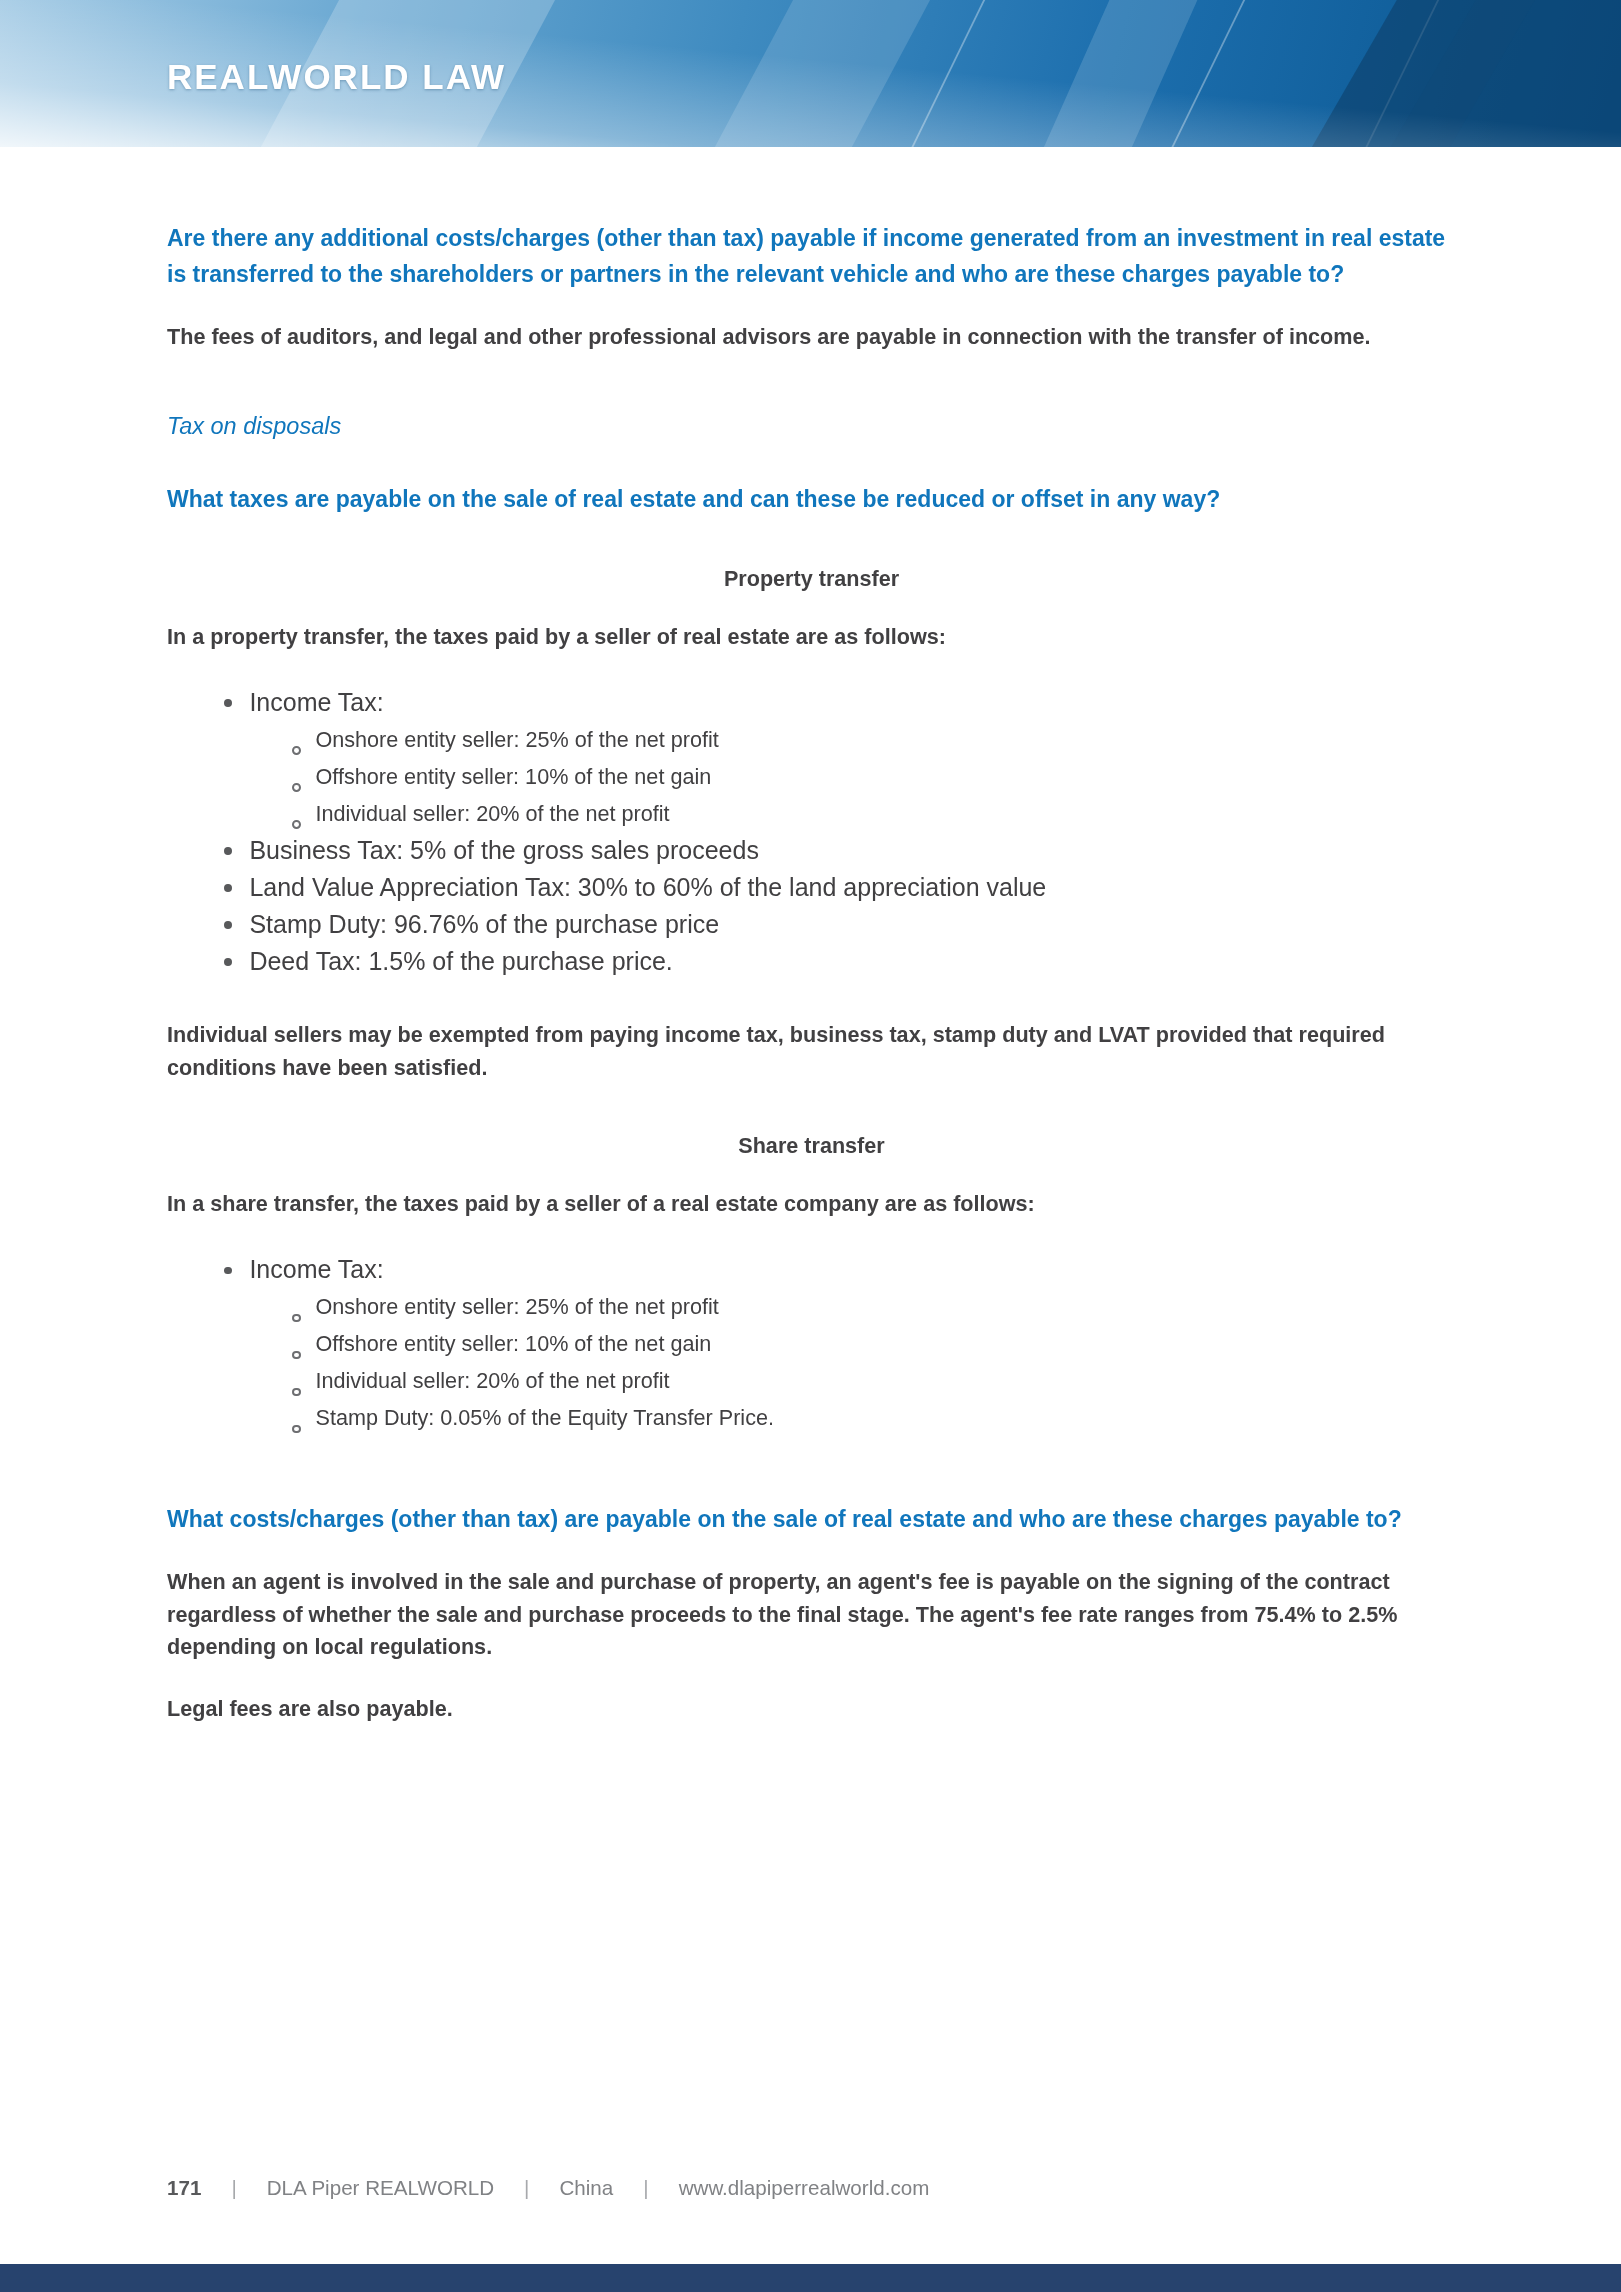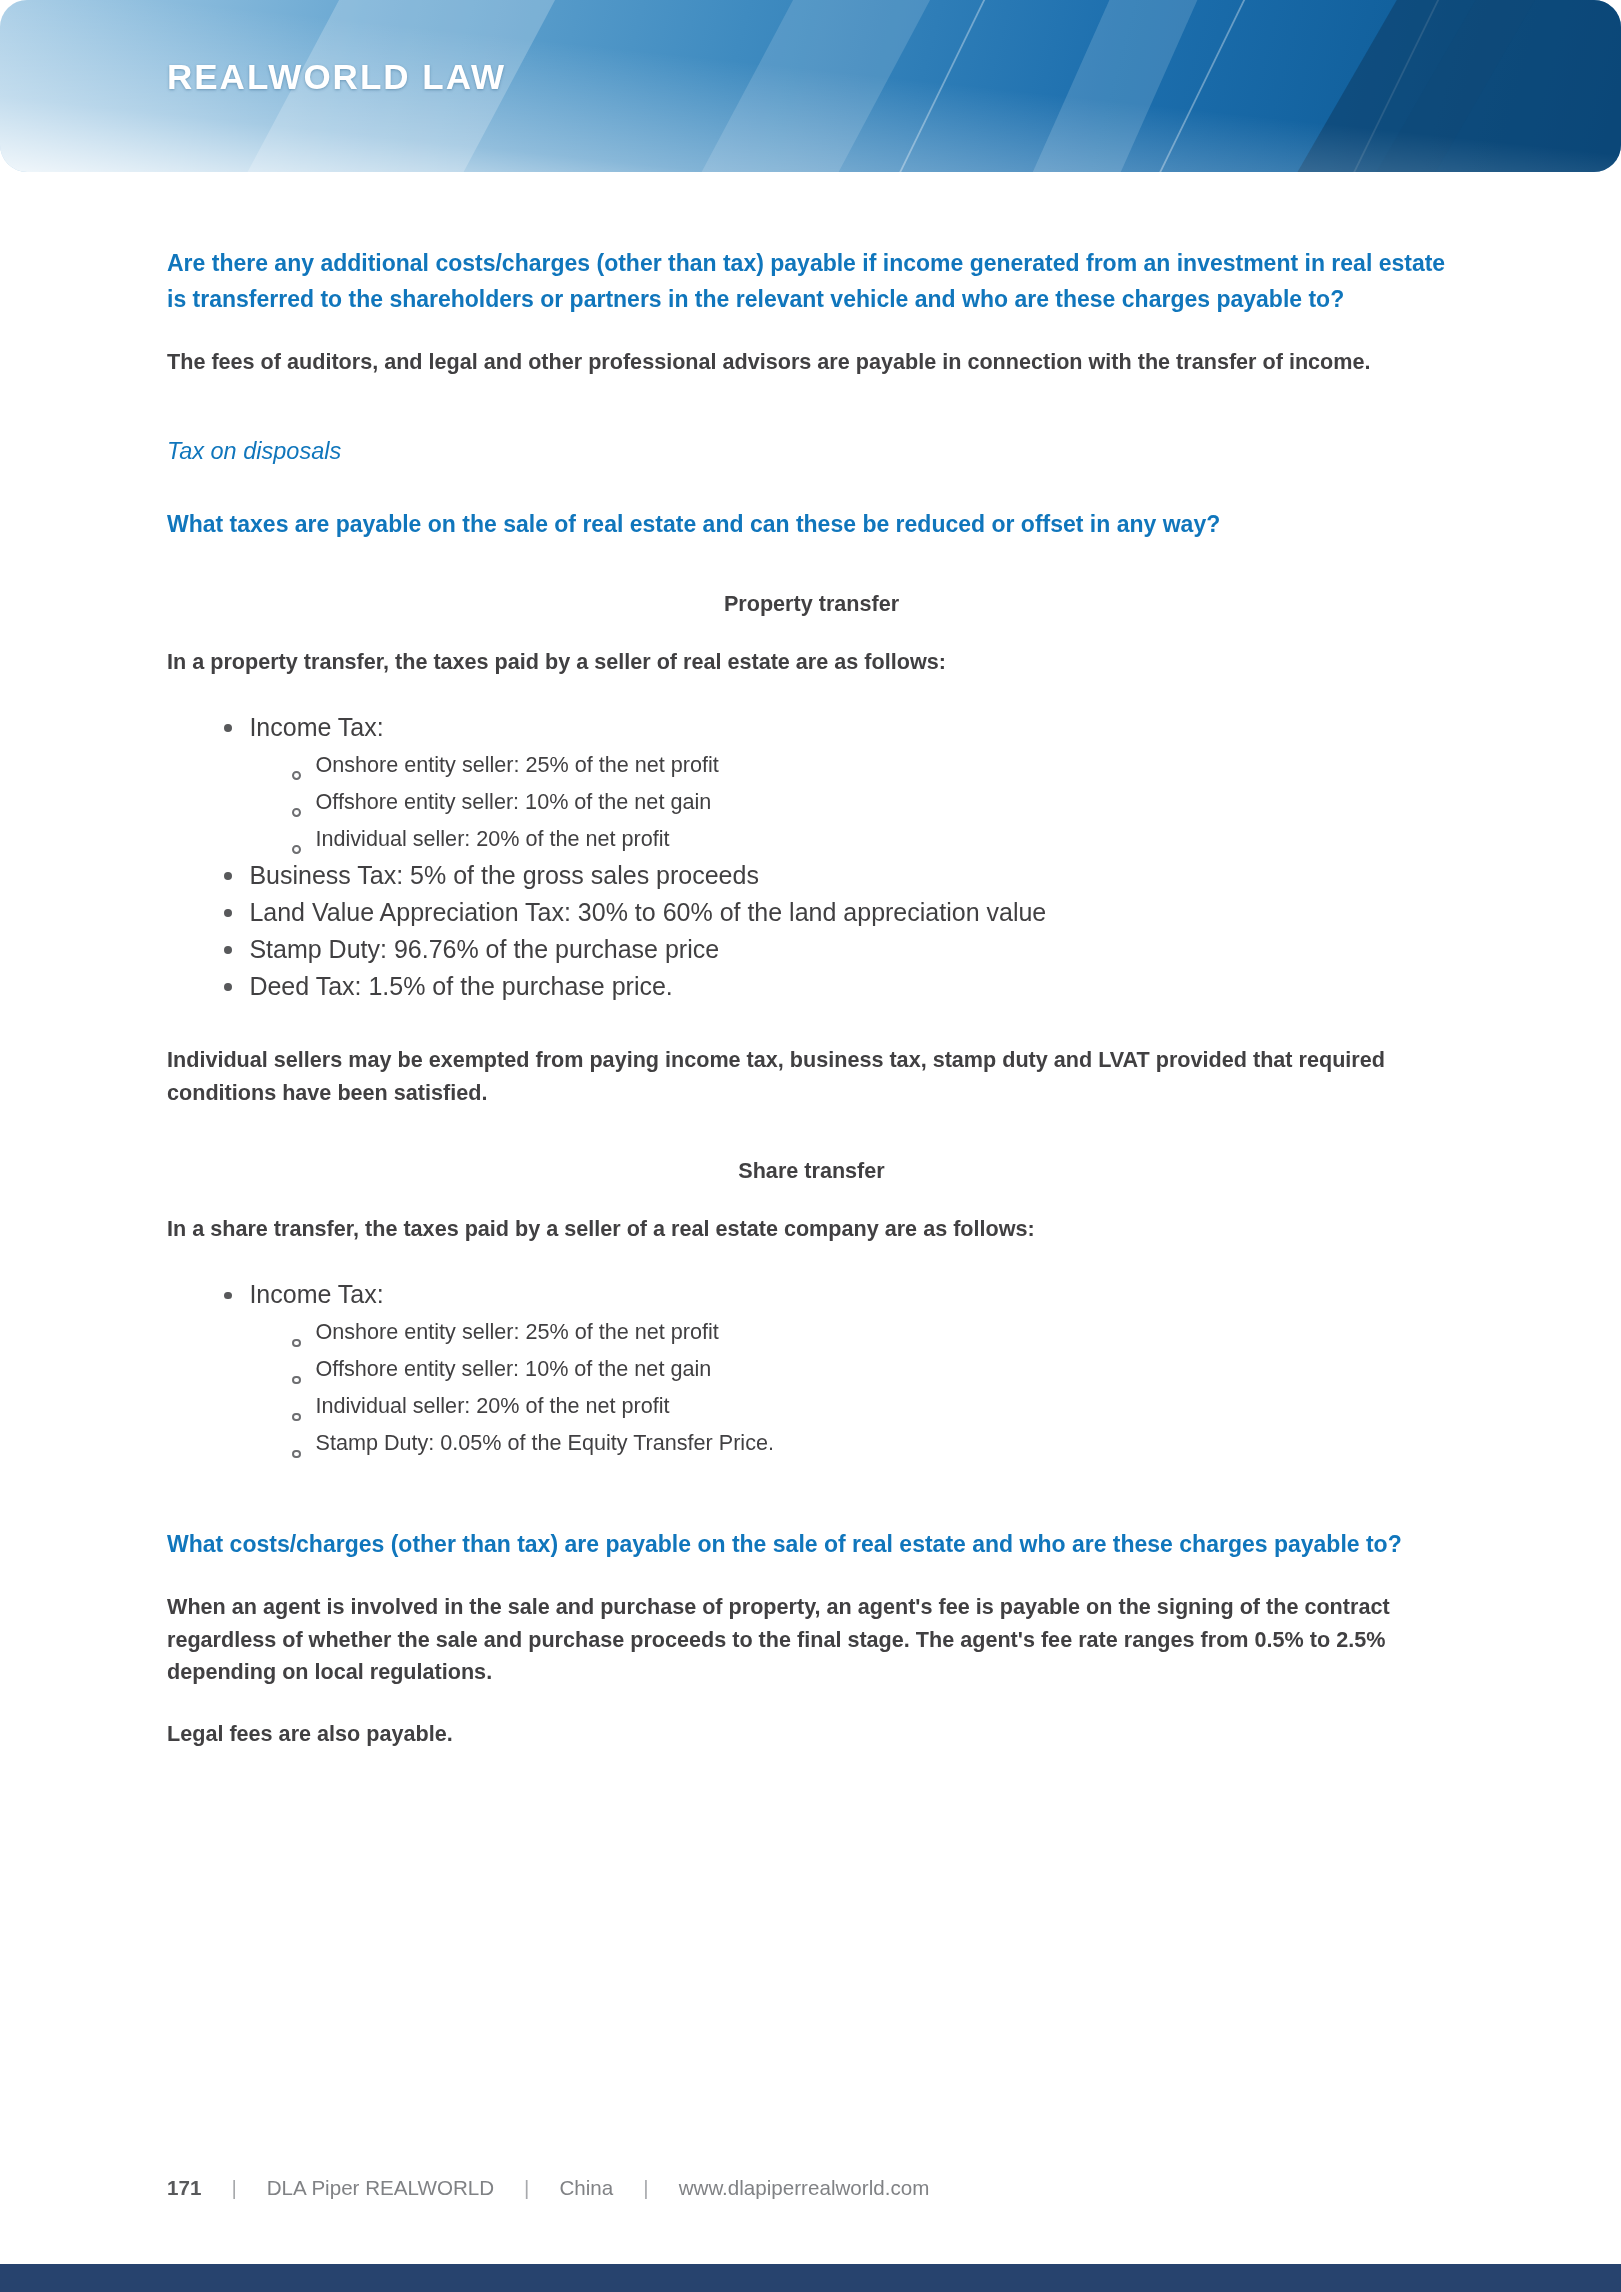--- a/index.html
+++ b/index.html
@@ -11,24 +11,23 @@
     width: 1621px;
     height: 2293px;
     margin: 0 auto;
     background: #ffffff;
     overflow: hidden;
   }
 
   
   .banner {
     position: relative;
-    height: 172px;
+    height: 147px;
     overflow: hidden;
     background: linear-gradient(105deg, #a8cde6 0%, #6aa8d2 22%, #3f8bc0 45%, #1d6fae 68%, #0f5d99 88%, #0a5590 100%);
-    border-radius: 27px;
   }
   .banner .sheen-1 {
     position: absolute; top: -39px; left: 18%;
     width: 216px; height: 255px;
     background: rgba(255,255,255,0.22);
     transform: skewX(-28deg);
   }
   .banner .sheen-2 {
     position: absolute; top: -39px; left: 46%;
     width: 137px; height: 255px;
@@ -272,21 +271,21 @@
         <span>Individual seller: 20% of the net profit</span>
       </div>
       <div class="sub-item">
         <span class="circle"></span>
         <span>Stamp Duty: 0.05% of the Equity Transfer Price.</span>
       </div>
     </div>
 
     <div class="question q-block">What costs/charges (other than tax) are payable on the sale of real estate and who are these charges payable to?</div>
 
-    <div class="para">When an agent is involved in the sale and purchase of property, an agent's fee is payable on the signing of the contract regardless of whether the sale and purchase proceeds to the final stage. The agent's fee rate ranges from 0.5% to 2.5% depending on local regulations.</div>
+    <div class="para">When an agent is involved in the sale and purchase of property, an agent's fee is payable on the signing of the contract regardless of whether the sale and purchase proceeds to the final stage. The agent's fee rate ranges from 75.4% to 2.5% depending on local regulations.</div>
 
     <div class="para">Legal fees are also payable.</div>
 
   </div>
 
   <div class="footer">
     <span class="page-num">171</span>
     <span class="sep">|</span>
     <span>DLA Piper REALWORLD</span>
     <span class="sep">|</span>

